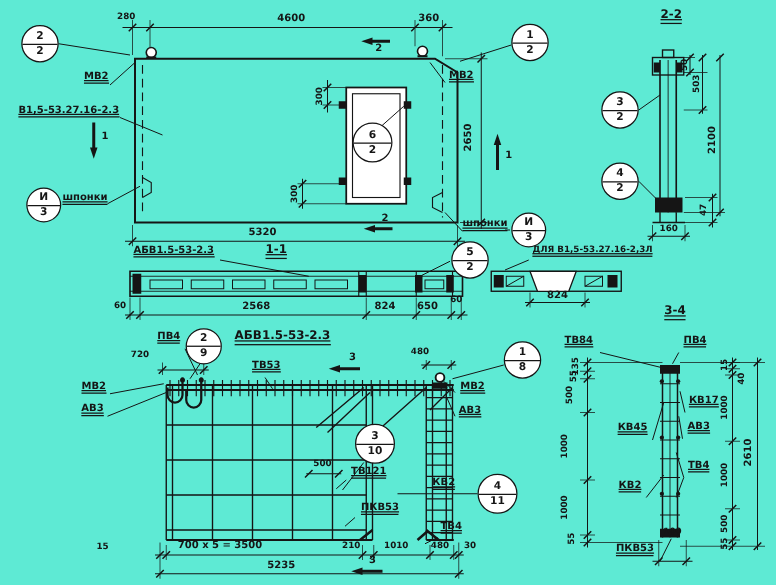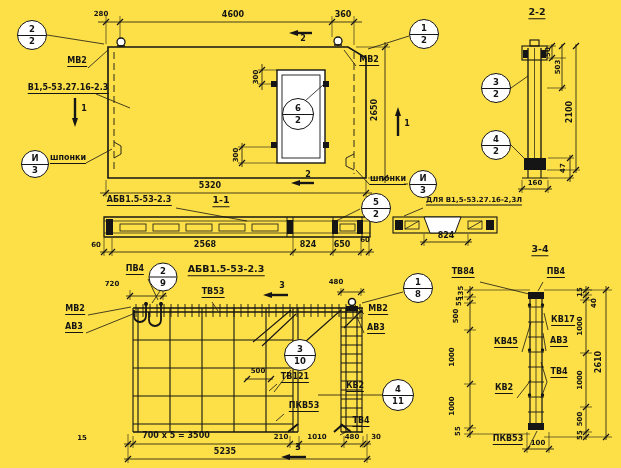--- a/index.html
+++ b/index.html
@@ -1,24 +1,24 @@
 <!DOCTYPE html>
 <html><head>
 <meta charset="utf-8">
 <style>
   html,body{margin:0;padding:0;background:#e8e8e4;}
-  .sheet{position:relative;width:621px;height:468px;background:#fde047;overflow:hidden;
+  .sheet{position:relative;width:621px;height:468px;background:#5eead4;overflow:hidden;
          font-family:"DejaVu Sans",sans-serif;color:#151515;}
   svg{position:absolute;left:0;top:0;}
   .t{position:absolute;font-weight:bold;font-size:8px;line-height:1;white-space:nowrap;
      transform:translate(-50%,-50%);z-index:3;}
   .v{transform:translate(-50%,-50%) rotate(-90deg);}
   .sm{font-size:7px;}
   .big{font-size:9.5px;}
-  .u{border-bottom:1.3px solid #151515;padding-bottom:1px;}
+  .u{border-bottom:1.3px solid #151515;padding-bottom:1px;text-decoration:underline;}
   .co{position:absolute;transform:translate(-50%,-50%);border:1.5px solid #151515;border-radius:50%;
       background:#fff;display:flex;flex-direction:column;align-items:center;justify-content:center;
       font-size:8.5px;font-weight:bold;z-index:4;box-sizing:border-box;}
   .co span{display:block;width:100%;text-align:center;line-height:1.25;}
   .co span:first-child{border-bottom:1.3px solid #151515;}
 </style>
 </head>
 <body>
 
 <div class="sheet">
@@ -169,21 +169,21 @@
       <path stroke-width="1.2" d="M467 293L473 287 M467 300L473 294 M467 306L473 300 M467 333L473 327 M467 387L473 381 M467 431L473 425 M467 437L473 431 M583 293L589 287 M583 298L589 292 M583 303L589 297 M583 356L589 350 M583 410L589 404 M583 435L589 429 M583 440L589 434 M603 293L609 287 M603 440L609 434 M524 452L530 446 M546 452L552 446"></path>
       <path stroke-width="0.8" d="M480 282 L529 294 M543 282 L538 291 M548 330 L544 313 M546 351 L543 333 M522 352 L531 322 M547 382 L541 362 M547 382 L541 398 M517 398 L531 380 M528 449 L537 431"></path>
     </g>
   </g>
 </svg>
 
 <span class="t sm" style="left:101px;top:14px">280</span>
 <span class="t" style="left:233px;top:15px">4600</span>
 <span class="t" style="left:343px;top:15px">360</span>
 <span class="t u" style="left:77px;top:62px">МВ2</span>
-<span class="t u" style="left:68px;top:89px">В1,5-53.27.16-2.3</span>
+<span class="t u" style="left:55px;top:89px">В1,5-53.27.16-2.3</span>
 <span class="t u" style="left:369px;top:61px">МВ2</span>
 <span class="t" style="left:303px;top:39px">2</span>
 <span class="t" style="left:308px;top:175px">2</span>
 <span class="t" style="left:84px;top:109px">1</span>
 <span class="t" style="left:407px;top:124px">1</span>
 <span class="t v sm" style="left:256px;top:77px">300</span>
 <span class="t v sm" style="left:236px;top:155px">300</span>
 <span class="t v" style="left:375px;top:110px">2650</span>
 <span class="t" style="left:210px;top:186px">5320</span>
 <span class="t u" style="left:68px;top:159px">шпонки</span>
@@ -246,21 +246,21 @@
 <span class="t v sm" style="left:452px;top:357px">1000</span>
 <span class="t v sm" style="left:452px;top:406px">1000</span>
 <span class="t v sm" style="left:458px;top:431px">55</span>
 <span class="t v sm" style="left:580px;top:292px">15</span>
 <span class="t v sm" style="left:594px;top:303px">40</span>
 <span class="t v sm" style="left:580px;top:326px">1000</span>
 <span class="t v sm" style="left:580px;top:380px">1000</span>
 <span class="t v sm" style="left:580px;top:419px">500</span>
 <span class="t v sm" style="left:580px;top:435px">55</span>
 <span class="t v" style="left:599px;top:362px">2610</span>
-<span class="t sm" style="left:538px;top:443px">100</span>
+<span class="t sm" style="left:538px;top:426px">100</span>
 
 <div class="co" style="left:32px;top:35px;width:30px;height:30px">
   <span>2</span>
   <span>2</span>
 </div>
 <div class="co" style="left:424px;top:34px;width:30px;height:30px">
   <span>1</span>
   <span>2</span>
 </div>
 <div class="co" style="left:298px;top:114px;width:32px;height:32px">

